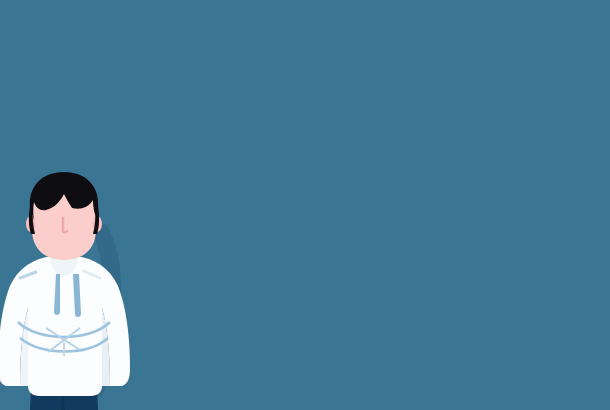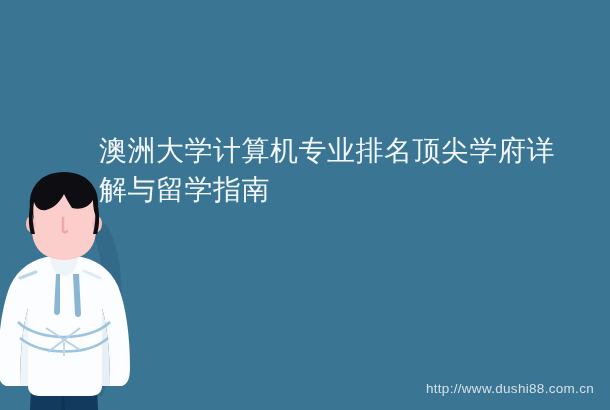--- a/index.html
+++ b/index.html
@@ -147,17 +147,15 @@
                    C39 36 39 42 40 48
                    Z" fill="#0d0d12"></path>
           <path d="M36 34 C34 46 35 56 37 62 L41 62 C39 54 38 44 39 34 Z" fill="#0d0d12"></path>
           <path d="M104 34 C106 46 105 56 103 62 L99 62 C101 54 102 44 101 34 Z" fill="#0d0d12"></path>
         </g>
 
       </g>
     </svg>
   </div>
 
-  <div id="headline">澳洲大学计算机专业排名顶尖学府详解与留学指南</div>
 
-  <div id="watermark">http://www.dushi88.com.cn</div>
 
 </div>
 
 </body></html>

